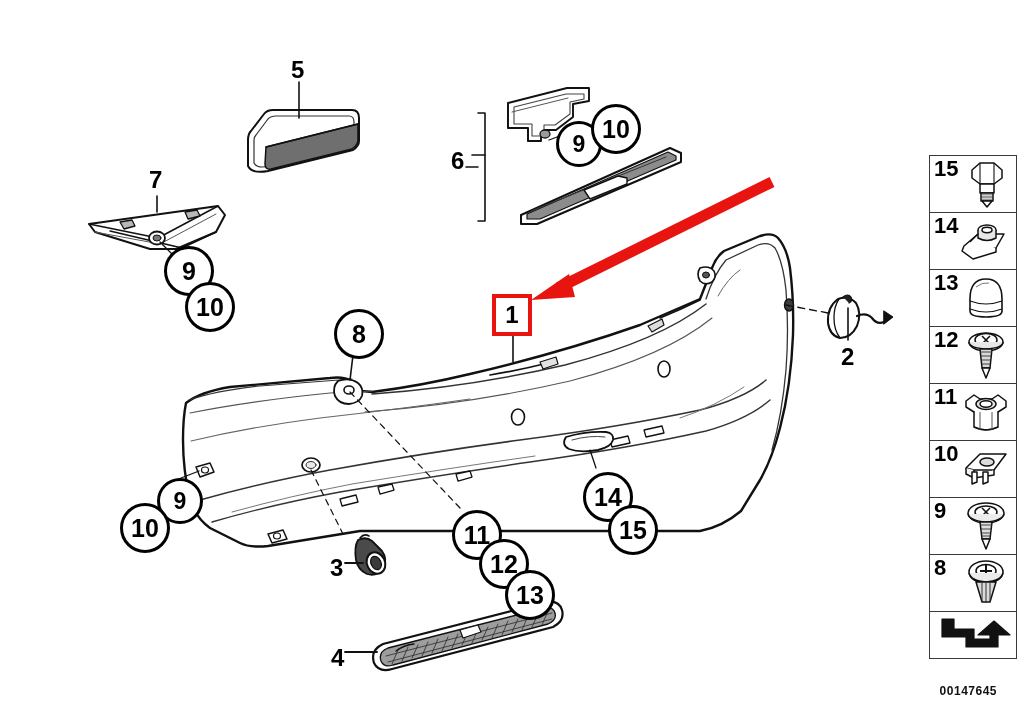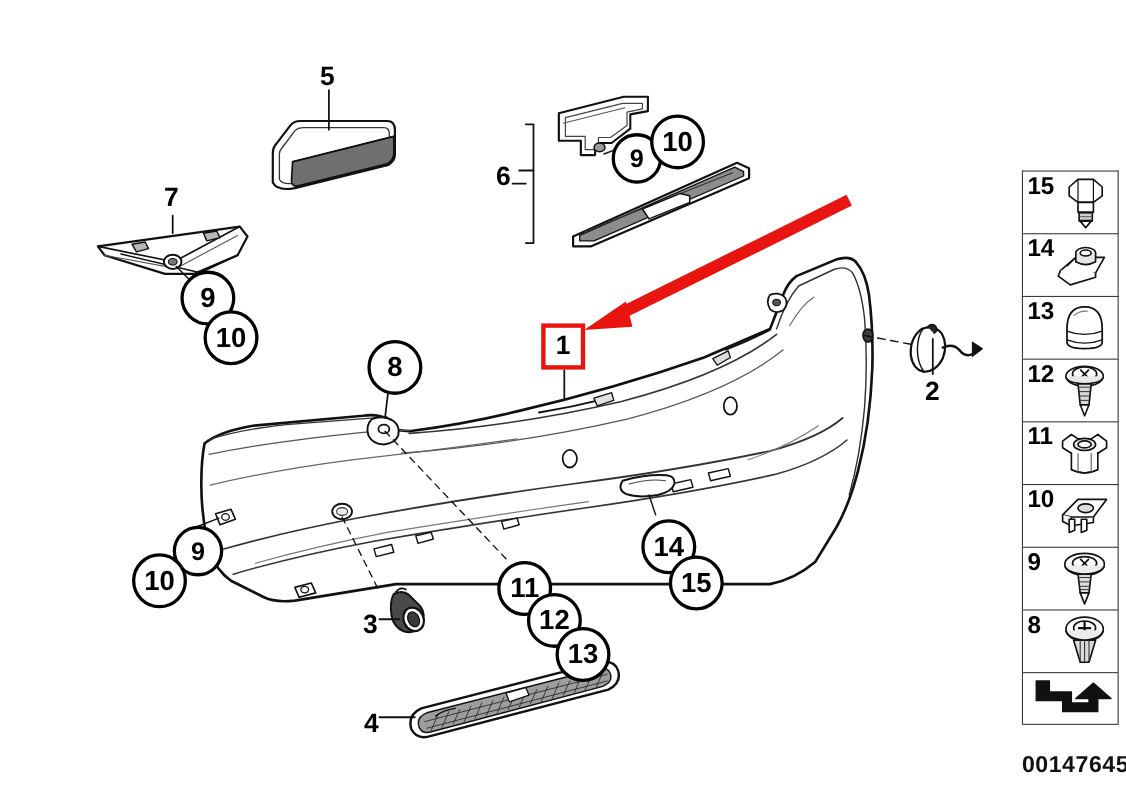--- a/index.html
+++ b/index.html
@@ -42,22 +42,22 @@
   }
   .cell:last-of-type{border-bottom:1.5px solid #3a3a3a;}
   .cell .cnum{
     position:absolute;left:4px;top:2px;font-size:22px;font-weight:bold;
     color:#000;line-height:1;
   }
   .cell .cart{
     position:absolute;right:2px;top:1px;width:58px;height:54px;
   }
   #diagid{
-    position:absolute;left:929px;top:684px;width:92px;text-align:right;
-    font-size:21px;font-weight:bold;letter-spacing:.5px;color:#111;
+    position:absolute;left:905px;top:684px;width:92px;text-align:right;
+    font-size:12px;font-weight:bold;letter-spacing:.5px;color:#111;
   }
 </style>
 </head>
 <body>
 
 <div id="stage">
 
   <svg class="layer" viewBox="0 0 1024 717">
     <g fill="none" stroke="#1a1a1a" stroke-width="1.6" stroke-linejoin="round" stroke-linecap="round">
 

